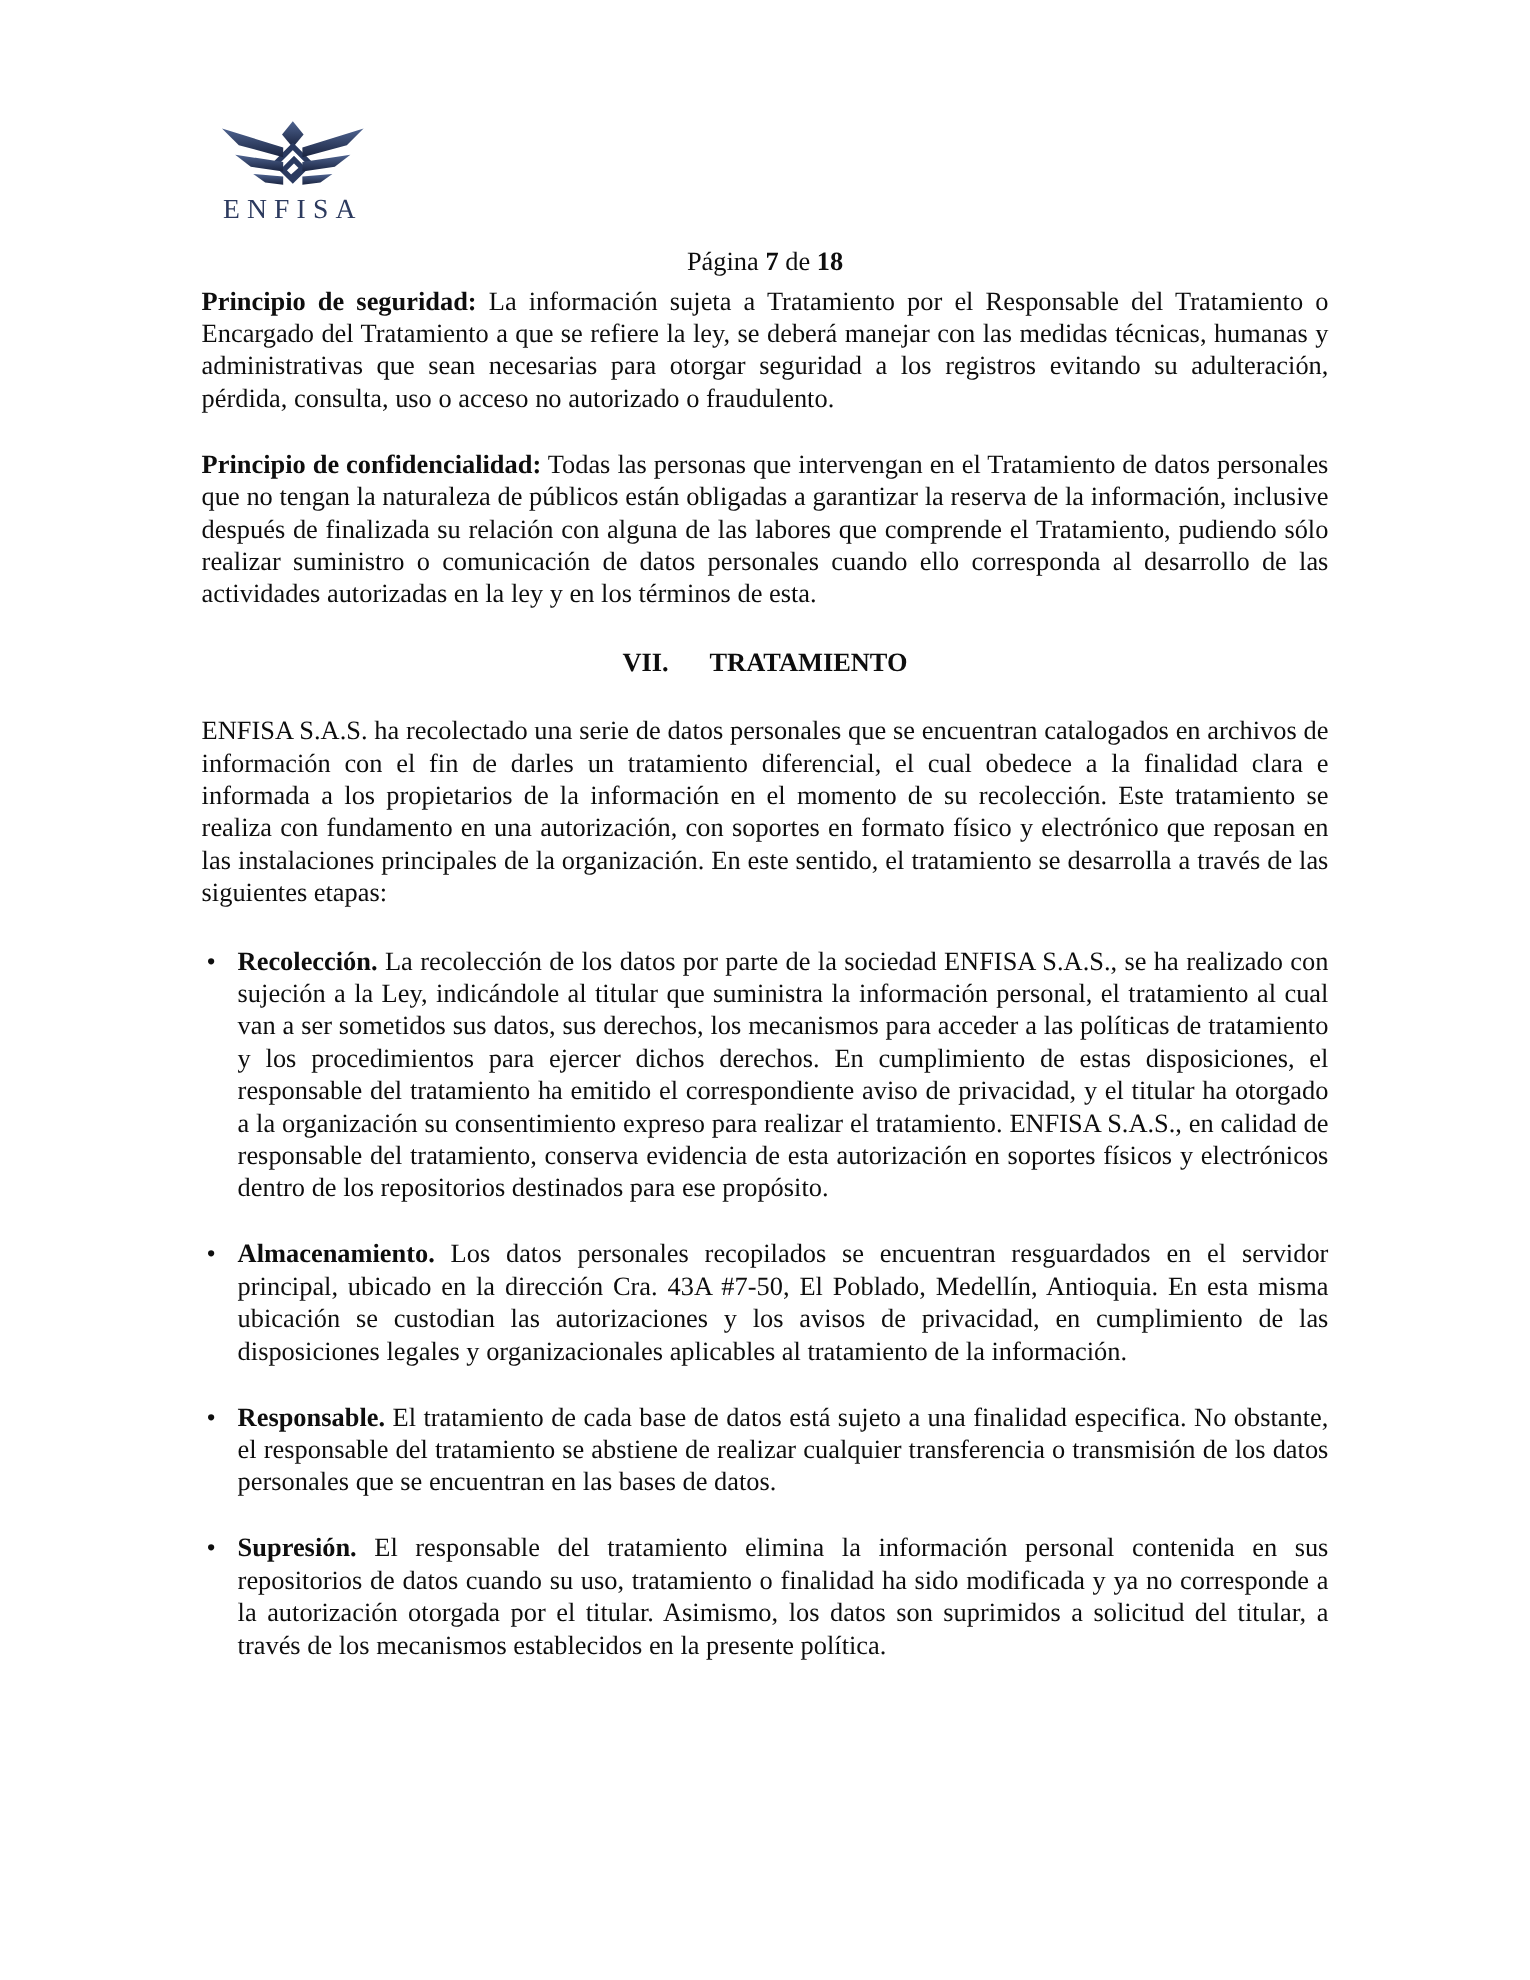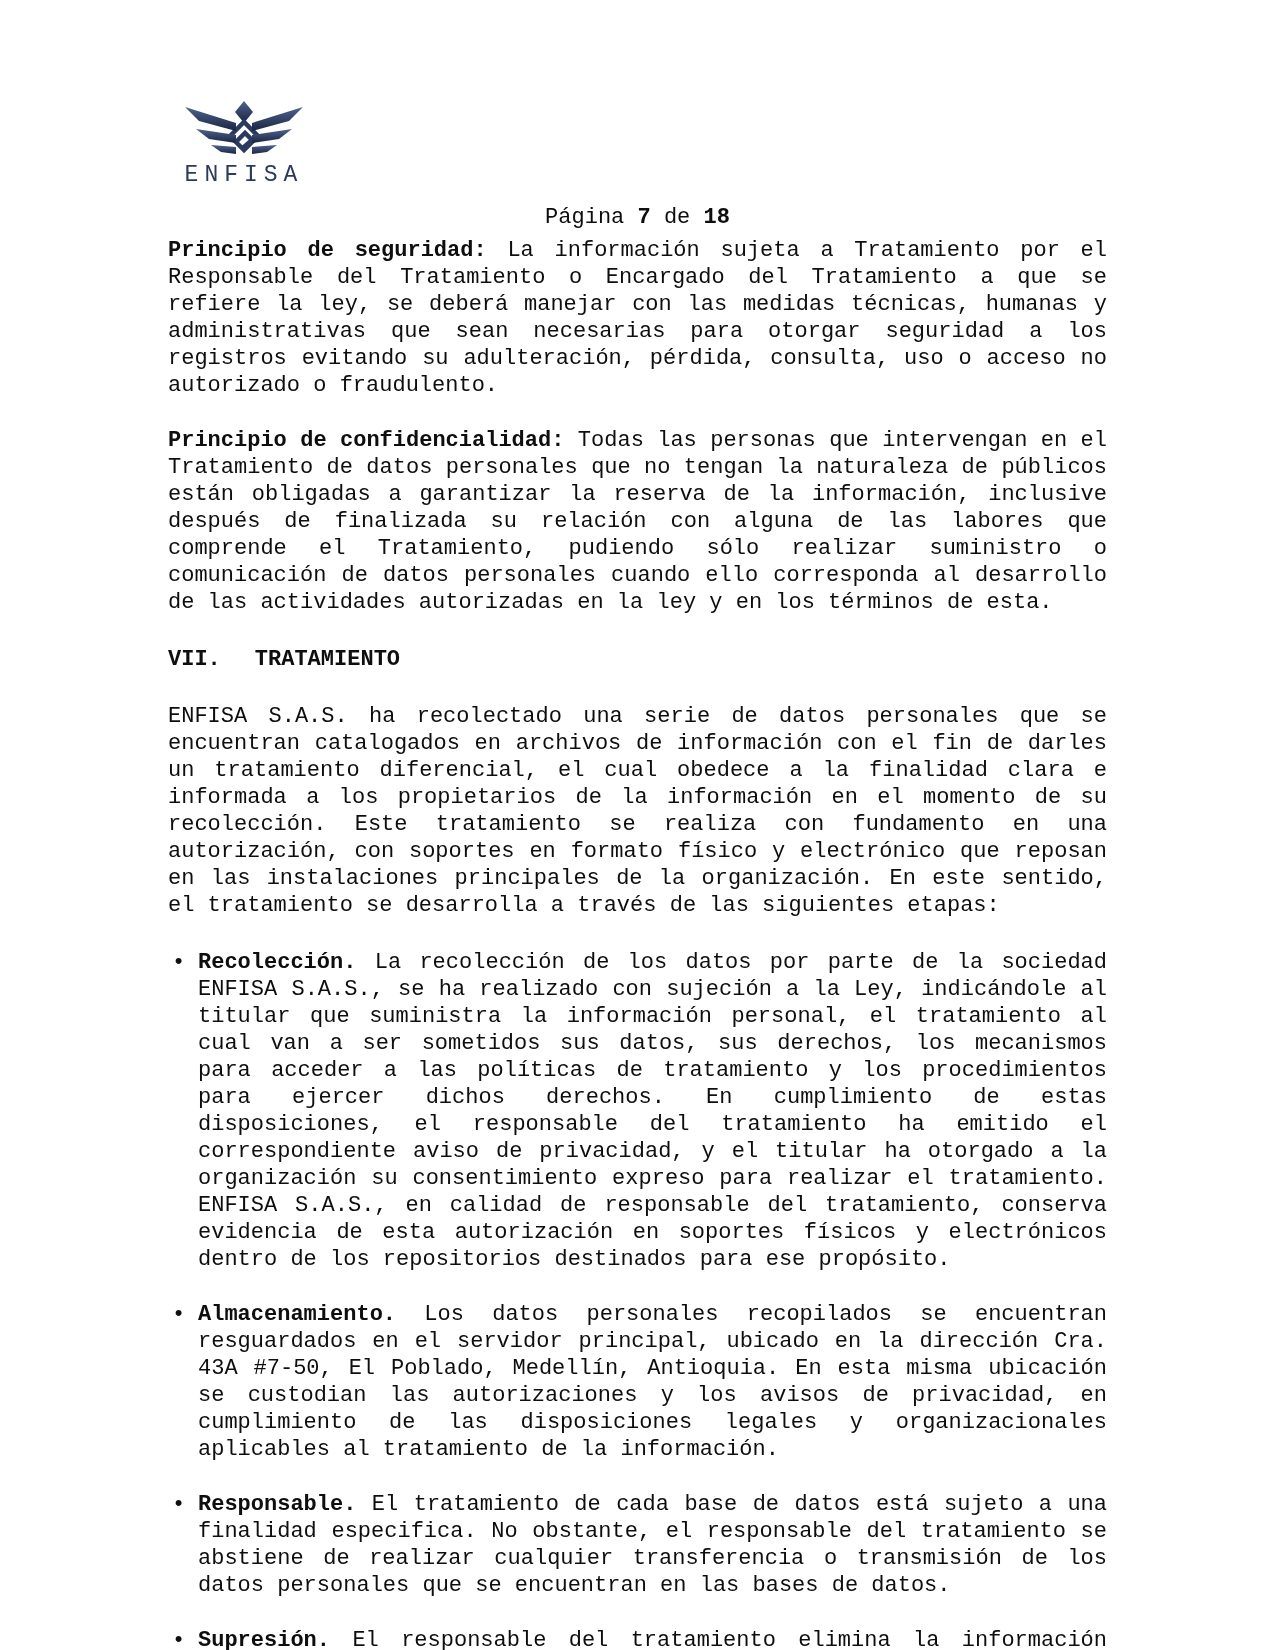--- a/index.html
+++ b/index.html
@@ -3,21 +3,21 @@
 <meta charset="utf-8">
 <style>
   html, body { margin: 0; padding: 0; background: #ffffff; }
   .page {
     position: relative;
     width: 1275px;
     height: 1650px;
     background: #ffffff;
     box-sizing: border-box;
     padding: 100px 168px 0 168px;
-    font-family: Liberation Mono, monospace;
+    font-family: Liberation Serif, serif;
     font-size: 22px;
     line-height: 27px;
     color: #0e0e0e;
     overflow: hidden;
   }
   .logo-block { margin: 0 0 16px 14px; width: 124px; }
   .logo-emblem { display: block; margin: 0 auto 2px auto; }
   .logo-wordmark {
     font-size: 23px;
     letter-spacing: 6px;
@@ -25,21 +25,21 @@
     text-align: center;
     line-height: 26px;
     white-space: nowrap;
   }
   .page-num { margin: 4px 0 6px 0; text-align: center; }
   .page-num .b { font-weight: bold; }
   p.body-par { margin: 0 0 28px 0; text-align: justify; }
   .lead { font-weight: bold; }
   .section-heading {
     margin: 30px 0 30px 0;
-    text-align: left;
+    text-align: center;
     font-weight: bold;
   }
   .section-heading .section-number { margin-right: 34px; }
   ul.stages { list-style: none; margin: 30px 0 0 0; padding: 0; }
   ul.stages li {
     position: relative;
     padding-left: 30px;
     margin: 0 0 28px 0;
     text-align: justify;
   }

